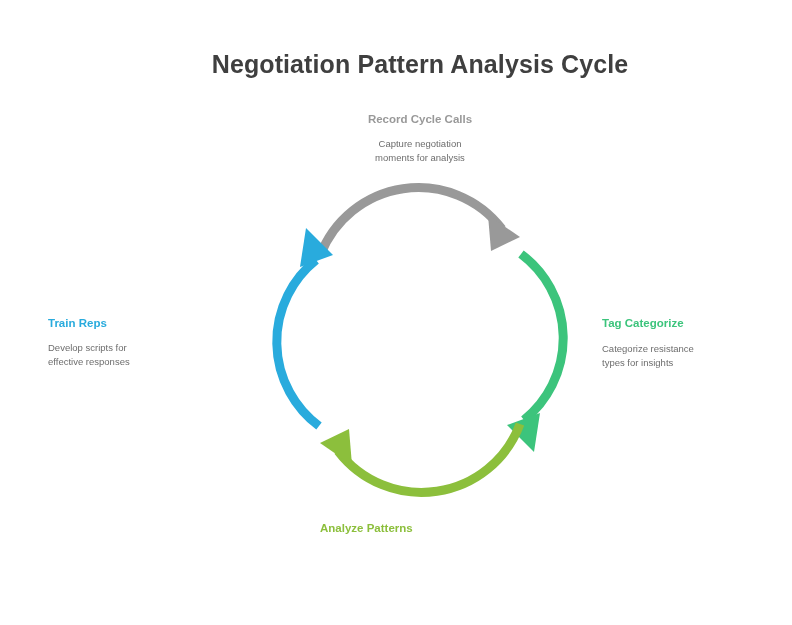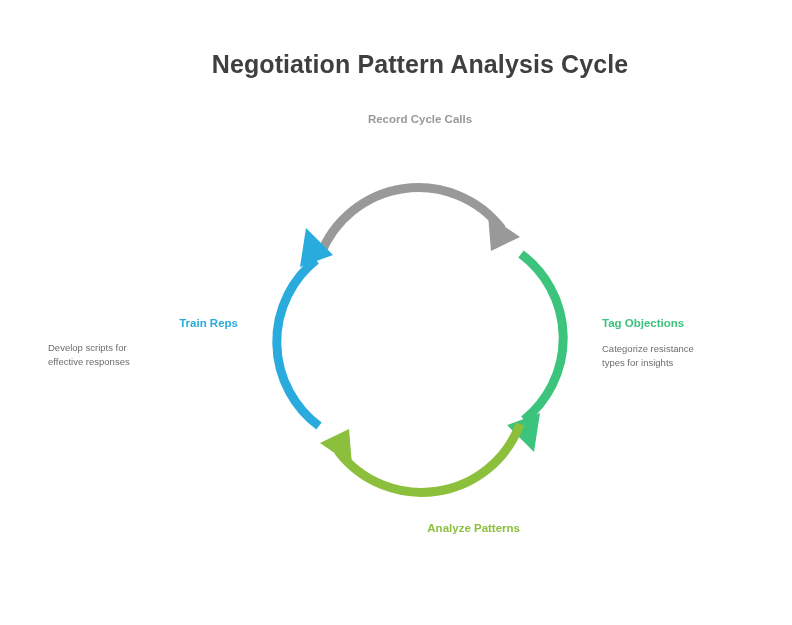--- a/index.html
+++ b/index.html
@@ -52,24 +52,24 @@
     line-height: 1.45;
     white-space: pre-line;
   }
   
   #label-record { left: 296px; top: 112px; width: 200px; text-align: center; }
   #desc-record  { left: 296px; top: 137px; width: 200px; text-align: center; }
   
   #label-tag { left: 578px; top: 316px; width: 190px; text-align: left; }
   #desc-tag  { left: 578px; top: 342px; width: 190px; text-align: left; }
   
-  #label-analyze { left: 296px; top: 521px; width: 200px; text-align: right; }
+  #label-analyze { left: 296px; top: 521px; width: 200px; text-align: left; }
   #desc-analyze  { left: 296px; top: 546px; width: 200px; text-align: center; }
   
-  #label-train { left: 24px; top: 316px; width: 190px; text-align: right; }
+  #label-train { left: 24px; top: 316px; width: 190px; }
   #desc-train  { left: 24px; top: 341px; width: 190px; text-align: left; }
 </style>
 </head>
 <body>
 
 <div id="canvas">
 
   <div id="diagram-title">Negotiation Pattern Analysis Cycle</div>
 
   <svg id="cycle-svg" viewBox="0 0 792 625">
@@ -89,22 +89,24 @@
       <polygon points="328,465 296,443 325,429" fill="#8cbf3c"></polygon>
     </g>
 
     <g>
       <path d="M 295 426 A 105 105 0 0 1 292 260" fill="none" stroke="#29abdd" stroke-width="9" stroke-linecap="butt"></path>
       <polygon points="276,267 282,228 309,255" fill="#29abdd"></polygon>
     </g>
   </svg>
 
   <div class="node-label" id="label-record" style="color:#999999">Record Cycle Calls</div>
+  <div class="node-desc" id="desc-record">Capture negotiation
+moments for analysis</div>
 
-  <div class="node-label" id="label-tag" style="color:#3cc47c">Tag Objections</div>
+  <div class="node-label" id="label-tag" style="color:#3cc47c">Tag Categorize</div>
   <div class="node-desc" id="desc-tag">Categorize resistance
 types for insights</div>
 
   <div class="node-label" id="label-analyze" style="color:#8cbf3c">Analyze Patterns</div>
 
   <div class="node-label" id="label-train" style="color:#29abdd">Train Reps</div>
   <div class="node-desc" id="desc-train">Develop scripts for
 effective responses</div>
 
 </div>

